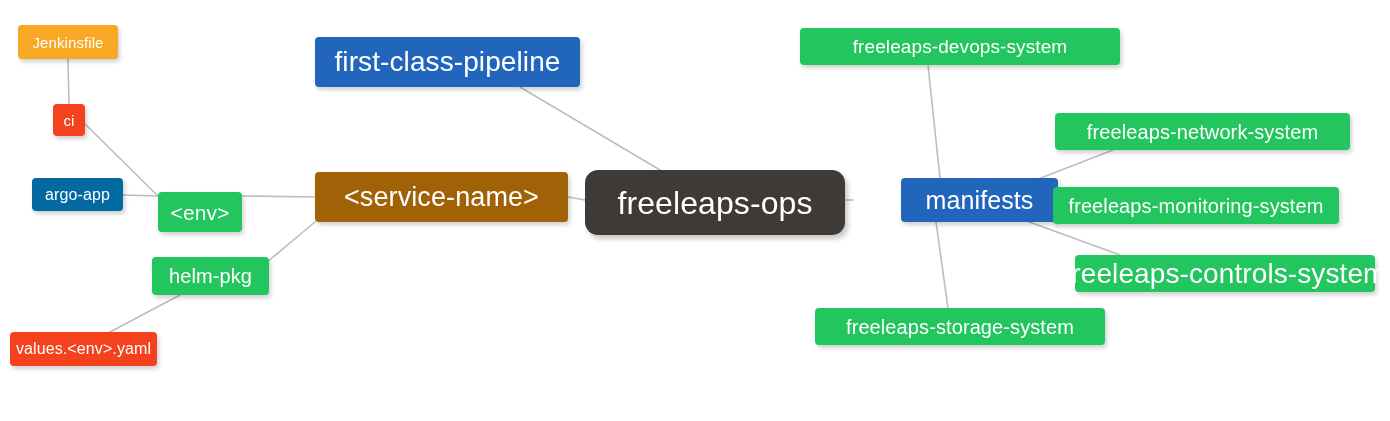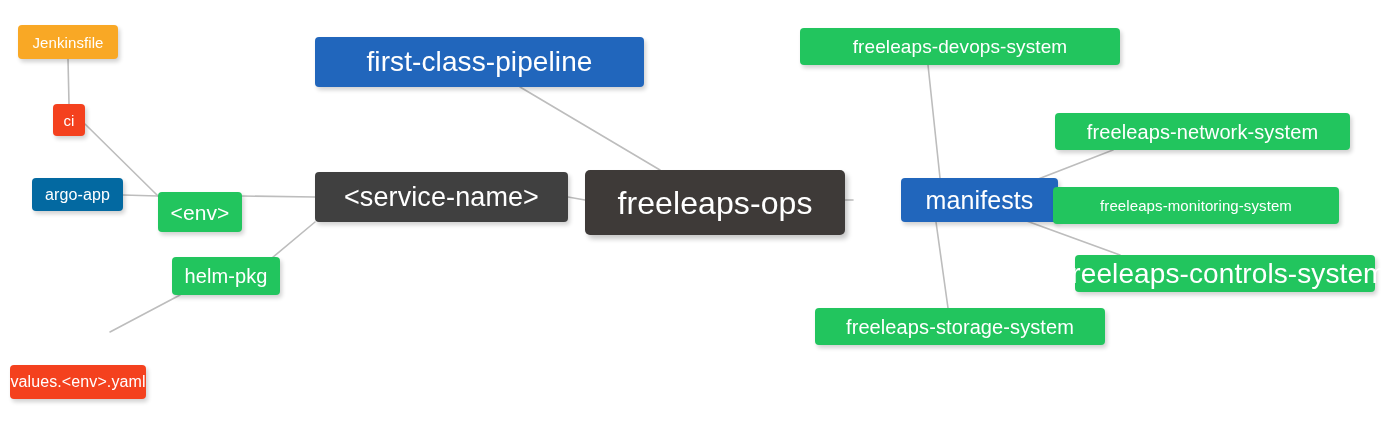--- a/index.html
+++ b/index.html
@@ -36,21 +36,21 @@
     color: #ffffff;
     border-radius: 4px;
     white-space: nowrap;
     line-height: 1;
     box-shadow: 2px 3px 4px rgba(0,0,0,0.18);
     padding: 0 10px;
     letter-spacing: 0.1px;
     z-index: 2;
   }
   .node.root {
-    border-radius: 5px;
+    border-radius: 13px;
     box-shadow: 3px 4px 5px rgba(0,0,0,0.22);
   }
 </style>
 </head>
 <body>
 
 <div id="canvas">
   <svg id="edges" width="1390" height="421" viewBox="0 0 1390 421">
       <line x1="68" y1="59" x2="69" y2="104" stroke="#bdbdbd" stroke-width="1.6" stroke-linecap="round"></line>
       <line x1="85" y1="124" x2="158" y2="196" stroke="#bdbdbd" stroke-width="1.6" stroke-linecap="round"></line>
@@ -73,45 +73,45 @@
       </div>
       <div class="node" style="left: 53px; top: 104px; width: 32px; height: 32px; background: rgb(244, 65, 30); font-size: 15px;">
         <span>ci</span>
       </div>
       <div class="node" style="left: 32px; top: 178px; width: 91px; height: 33px; background: #0369a1; font-size: 16px;">
         <span>argo-app</span>
       </div>
       <div class="node" style="left: 158px; top: 192px; width: 84px; height: 40px; background: rgb(34, 197, 94); font-size: 21px;">
         <span>&lt;env&gt;</span>
       </div>
-      <div class="node" style="left: 10px; top: 332px; width: 136px; height: 34px; background: rgb(244, 65, 30); font-size: 16px; margin-top: 33px;">
+      <div class="node" style="left: 10px; top: 332px; width: 147px; height: 34px; background: rgb(244, 65, 30); font-size: 16px;">
         <span>values.&lt;env&gt;.yaml</span>
       </div>
-      <div class="node" style="left: 152px; top: 257px; width: 108px; height: 38px; background: rgb(34, 197, 94); font-size: 20px; margin-left: 20px;">
+      <div class="node" style="left: 152px; top: 257px; width: 117px; height: 38px; background: rgb(34, 197, 94); font-size: 20px;">
         <span>helm-pkg</span>
       </div>
-      <div class="node" style="left: 315px; top: 37px; width: 329px; height: 50px; background: rgb(33, 102, 188); font-size: 28px;">
+      <div class="node" style="left: 315px; top: 37px; width: 265px; height: 50px; background: rgb(33, 102, 188); font-size: 28px;">
         <span>first-class-pipeline</span>
       </div>
-      <div class="node" style="left: 315px; top: 172px; width: 253px; height: 50px; background: #404040; font-size: 27px;">
+      <div class="node" style="left: 315px; top: 172px; width: 253px; height: 50px; background: #a16207; font-size: 27px;">
         <span>&lt;service-name&gt;</span>
       </div>
       <div class="node root" style="left: 585px; top: 170px; width: 260px; height: 65px; background: rgb(62, 58, 56); font-size: 32px;">
         <span>freeleaps-ops</span>
       </div>
       <div class="node" style="left: 853px; top: 178px; width: 157px; height: 44px; background: rgb(33, 102, 188); font-size: 25px; margin-left: 48px;">
         <span>manifests</span>
       </div>
       <div class="node" style="left: 800px; top: 28px; width: 320px; height: 37px; background: rgb(34, 197, 94); font-size: 19px;">
         <span>freeleaps-devops-system</span>
       </div>
       <div class="node" style="left: 1055px; top: 113px; width: 295px; height: 37px; background: rgb(34, 197, 94); font-size: 20px;">
         <span>freeleaps-network-system</span>
       </div>
-      <div class="node" style="left: 1053px; top: 187px; width: 286px; height: 37px; background: rgb(34, 197, 94); font-size: 15px;">
+      <div class="node" style="left: 1053px; top: 187px; width: 286px; height: 37px; background: rgb(34, 197, 94); font-size: 20px;">
         <span>freeleaps-monitoring-system</span>
       </div>
       <div class="node" style="left: 1055px; top: 255px; width: 300px; height: 37px; background: rgb(34, 197, 94); font-size: 28px; margin-left: 20px;">
         <span>freeleaps-controls-system</span>
       </div>
       <div class="node" style="left: 815px; top: 308px; width: 290px; height: 37px; background: rgb(34, 197, 94); font-size: 20px;">
         <span>freeleaps-storage-system</span>
       </div>
     </div>
 </div>

